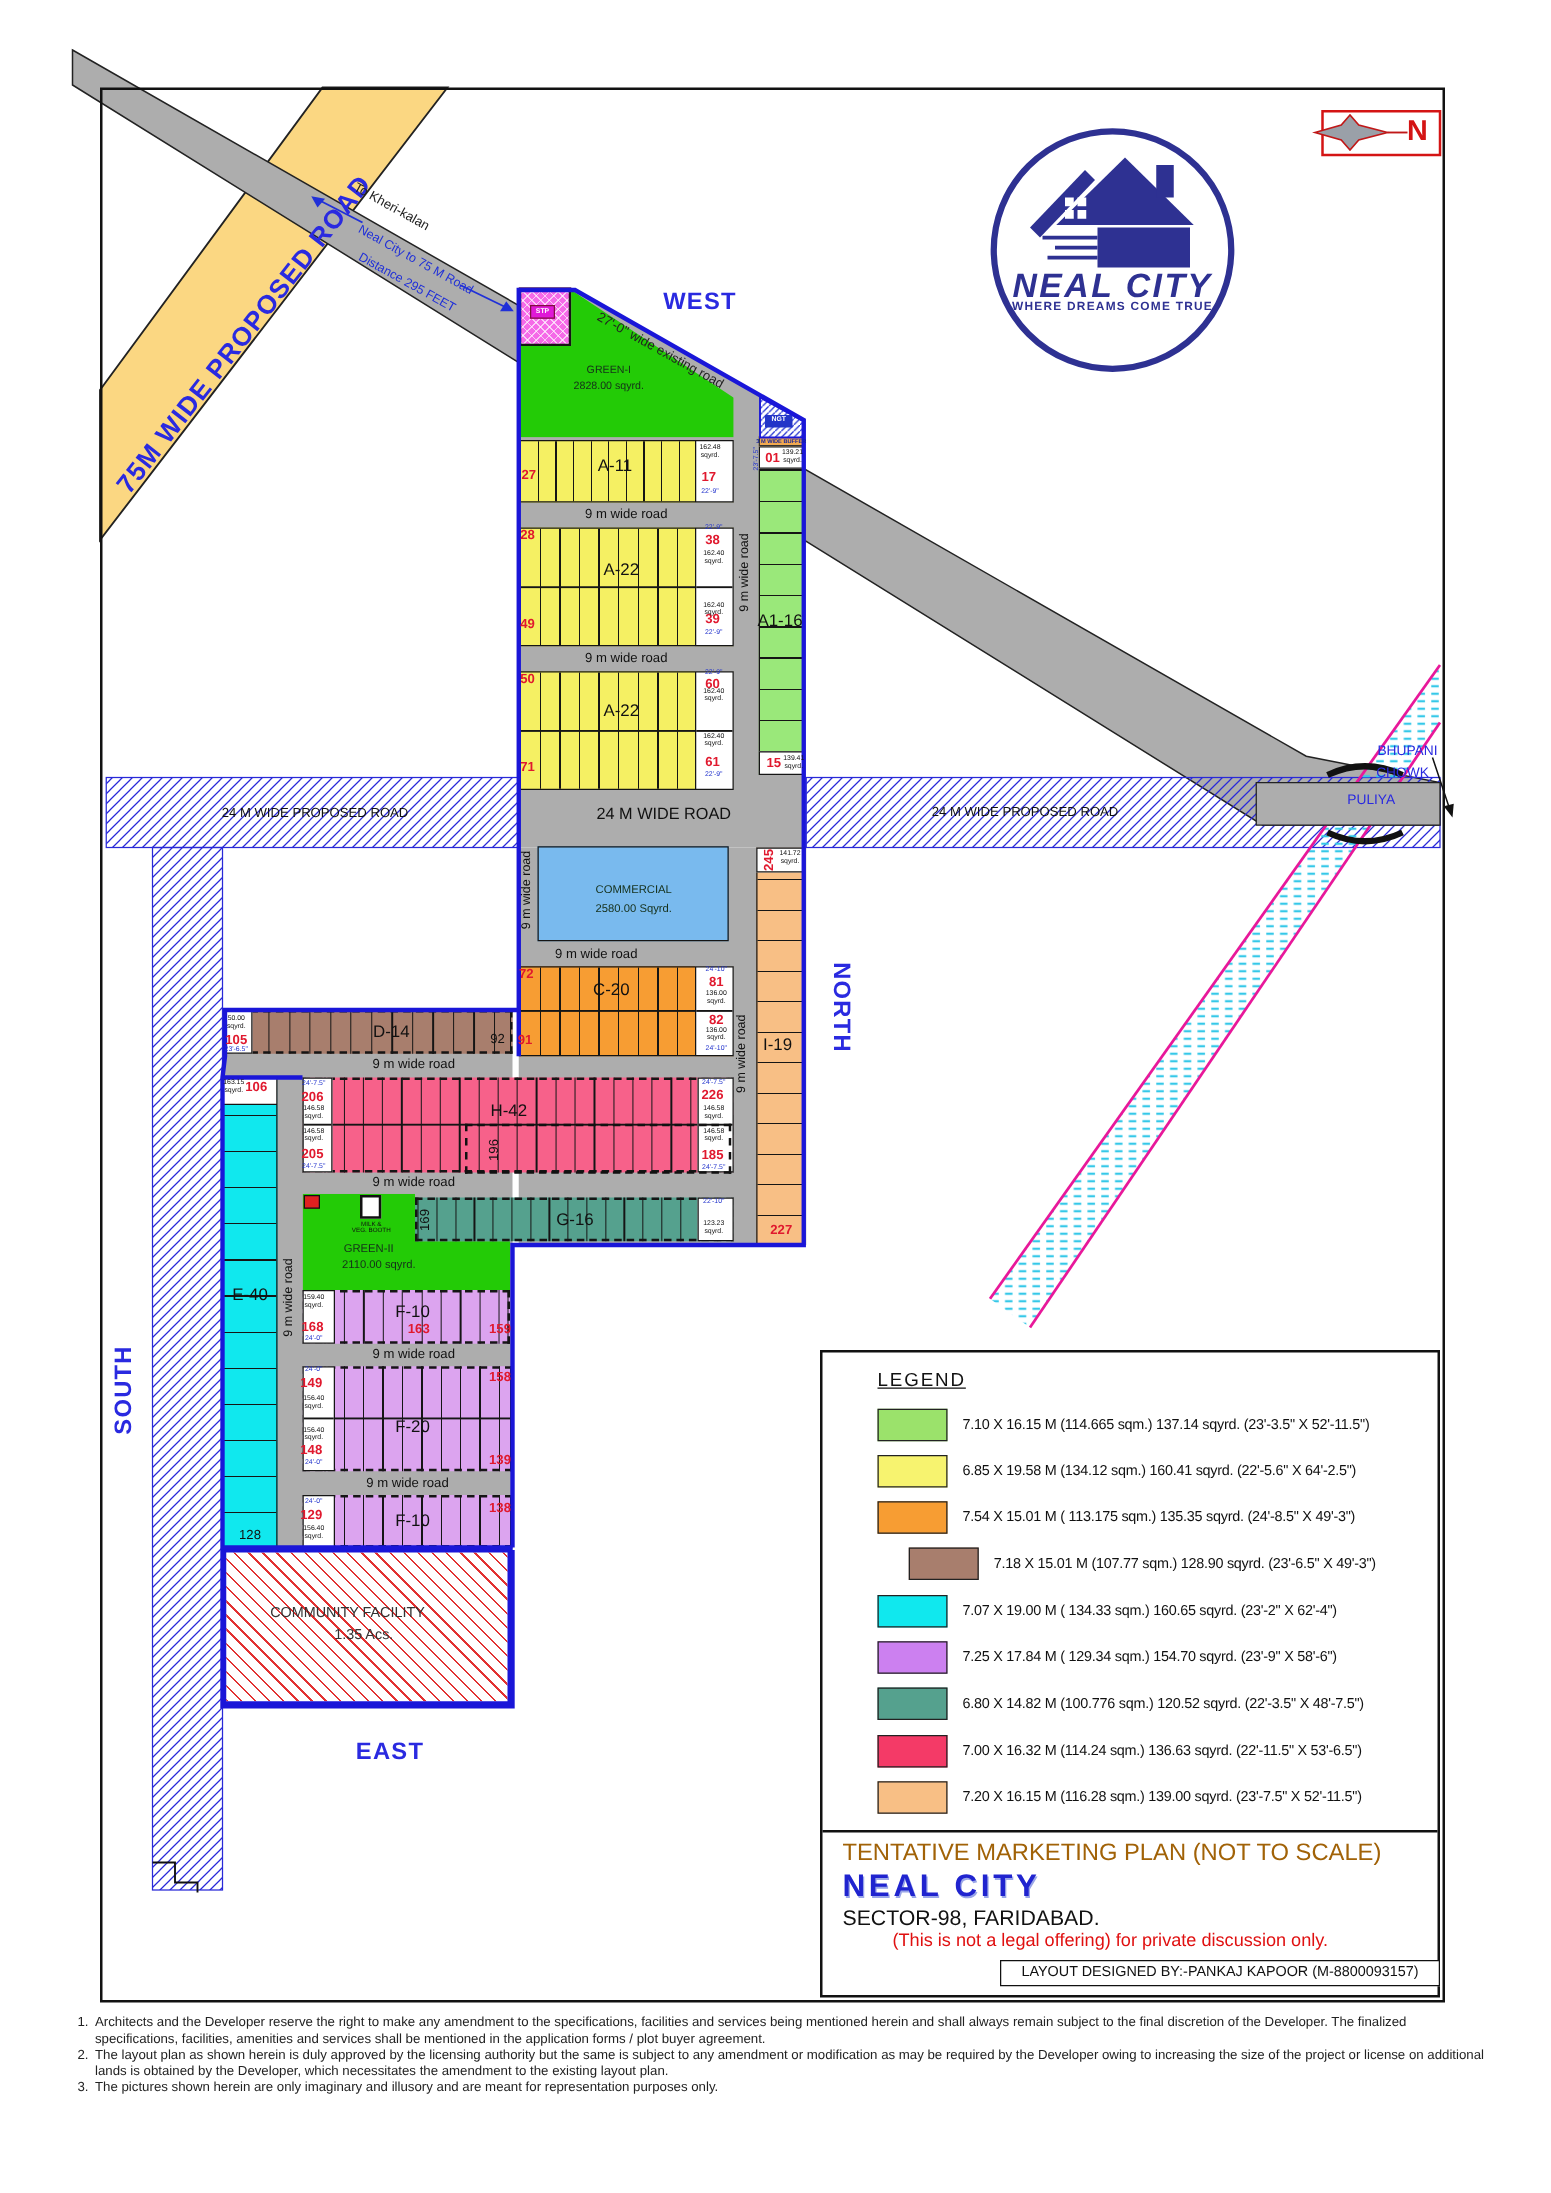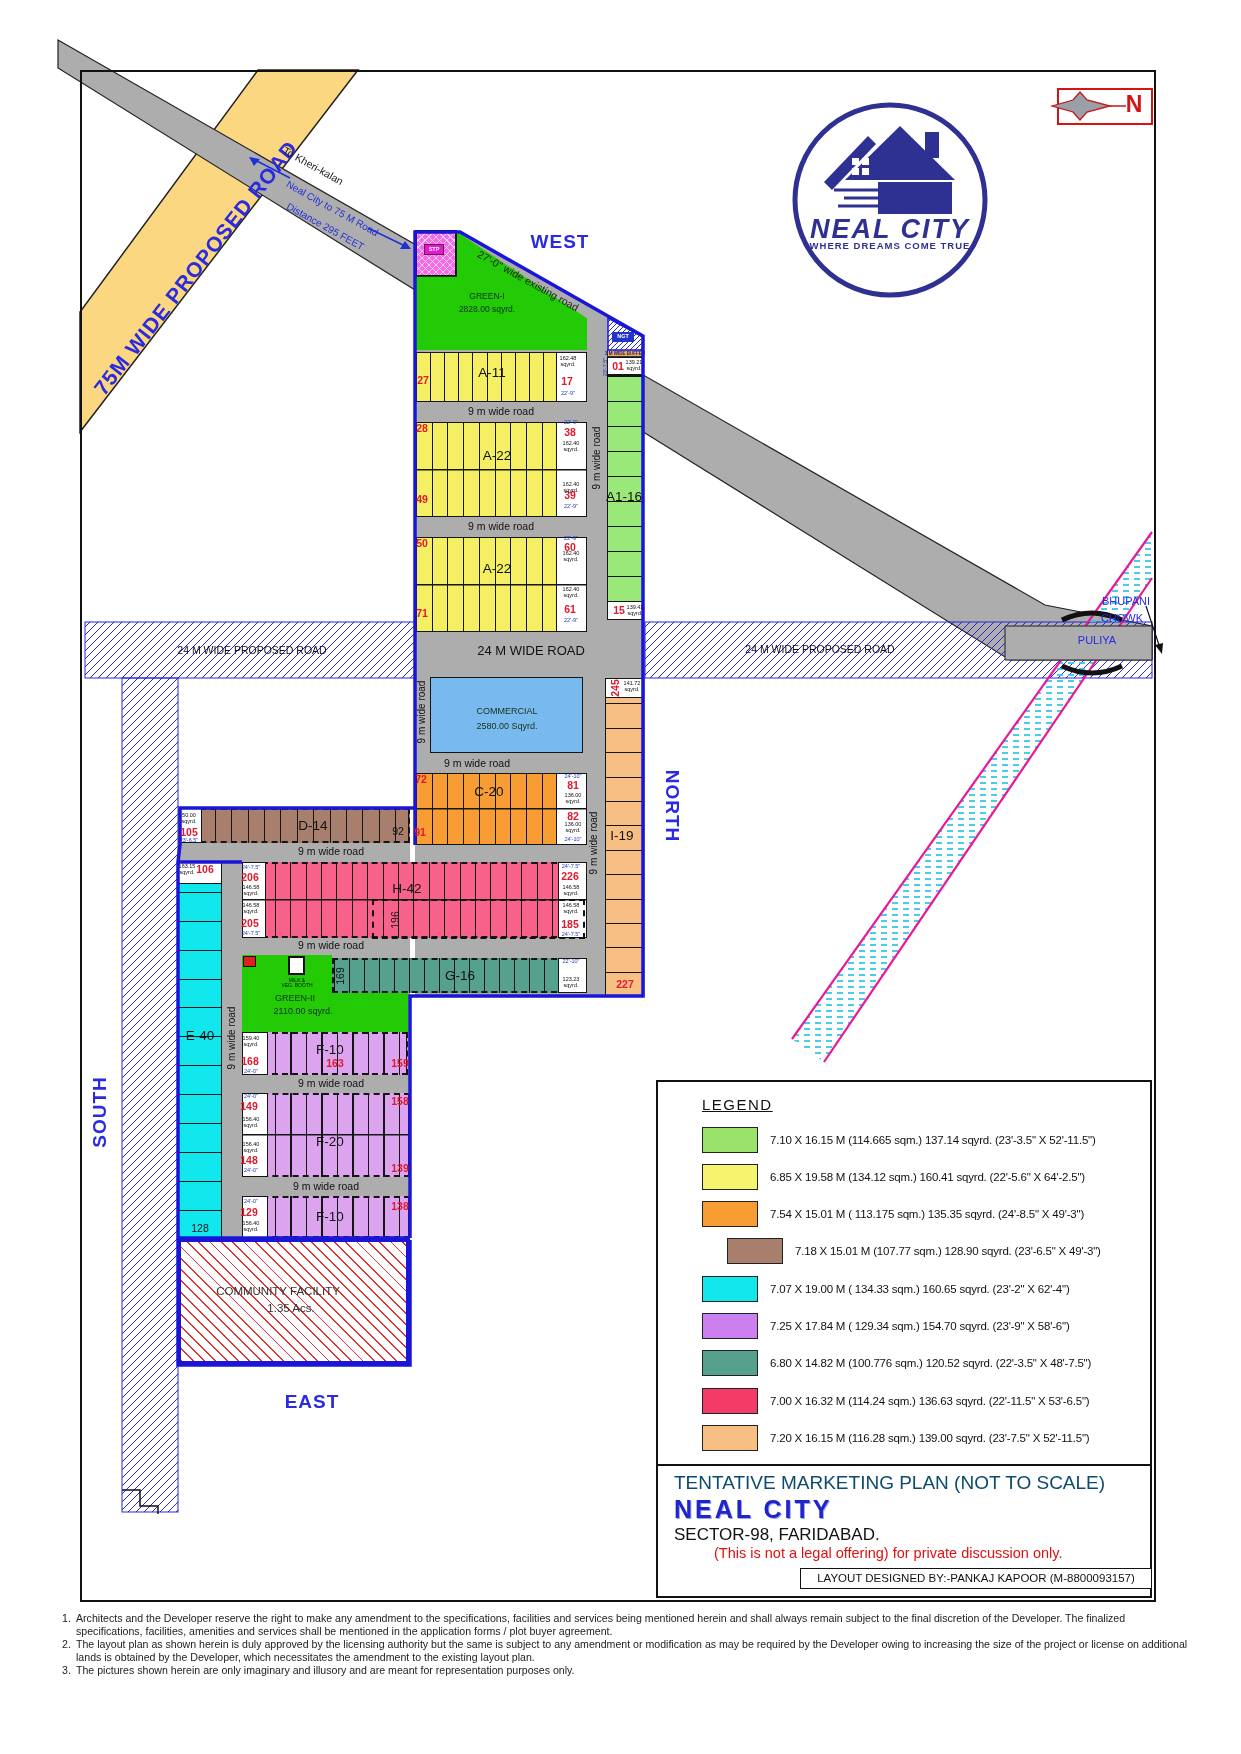--- a/index.html
+++ b/index.html
@@ -37,21 +37,21 @@
   .compassN{font-weight:bold;font-size:23px;color:#D41414;}
   .logoname{font-weight:bold;font-style:italic;font-size:27px;color:#2E3192;letter-spacing:2px;}
   .logotag{font-weight:bold;font-size:9.5px;color:#2E3192;letter-spacing:1px;}
   
   #panel{position:absolute;left:656px;top:1080px;width:496px;height:518px;background:#fff;border:2px solid #111;box-sizing:border-box;z-index:4;}
   #legend-title{position:absolute;left:44px;top:14px;font-size:15px;letter-spacing:1.5px;text-decoration:underline;color:#111;}
   .leg-row{position:absolute;left:44px;display:flex;align-items:center;gap:12px;height:27px;}
   .leg-swatch{width:56px;height:26px;border:1.5px solid #222;box-sizing:border-box;flex:none;}
   .leg-text{font-size:11.5px;letter-spacing:-0.2px;color:#111;white-space:nowrap;}
   #panel-divider{position:absolute;left:0;top:382px;width:100%;border-top:2px solid #111;}
-  #tb-line1{position:absolute;left:16px;top:390px;font-size:19px;color:#0c4a6e;}
+  #tb-line1{position:absolute;left:16px;top:390px;font-size:19px;color:#a16207;}
   #tb-name{position:absolute;left:16px;top:413px;font-size:25px;font-weight:bold;color:#2024CF;letter-spacing:3px;text-shadow:1px 1px 0 #9aa6e8;}
   #tb-line3{position:absolute;left:16px;top:443px;font-size:17px;color:#111;}
   #tb-line4{position:absolute;left:16px;top:463px;font-size:14.5px;color:#E01010;margin-left:40px;}
   #tb-designer{position:absolute;left:142px;top:486px;width:352px;height:21px;border:1.5px solid #111;box-sizing:border-box;font-size:11.5px;line-height:19px;text-align:center;color:#111;background:#fff;}
   
   #notes{position:absolute;left:62px;top:1612px;width:1130px;z-index:4;color:#222;}
   #notes-title{font-size:10.6px;margin-bottom:2px;}
   .note-item{display:flex;font-size:10.6px;line-height:1.22;}
   .note-num{flex:none;width:14px;}
 </style>

